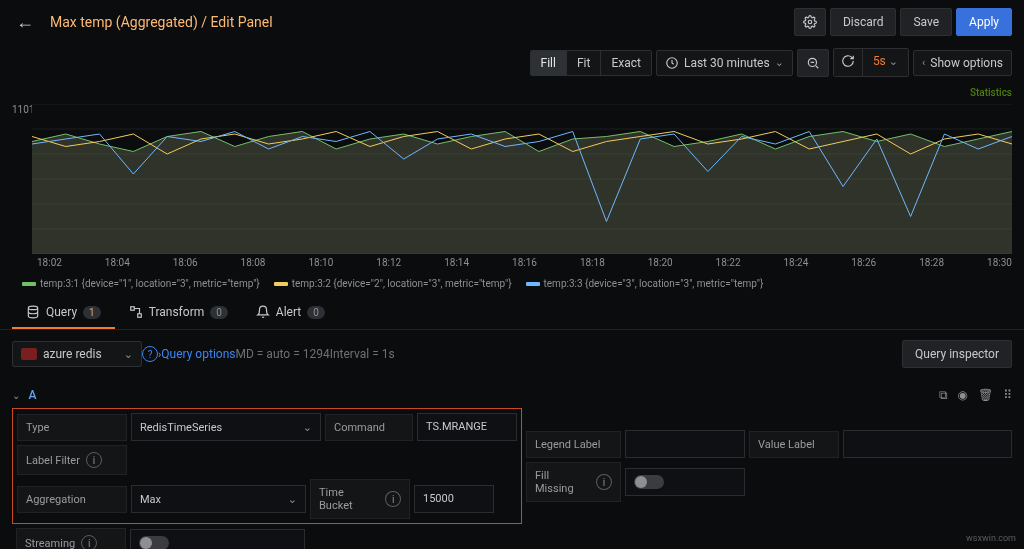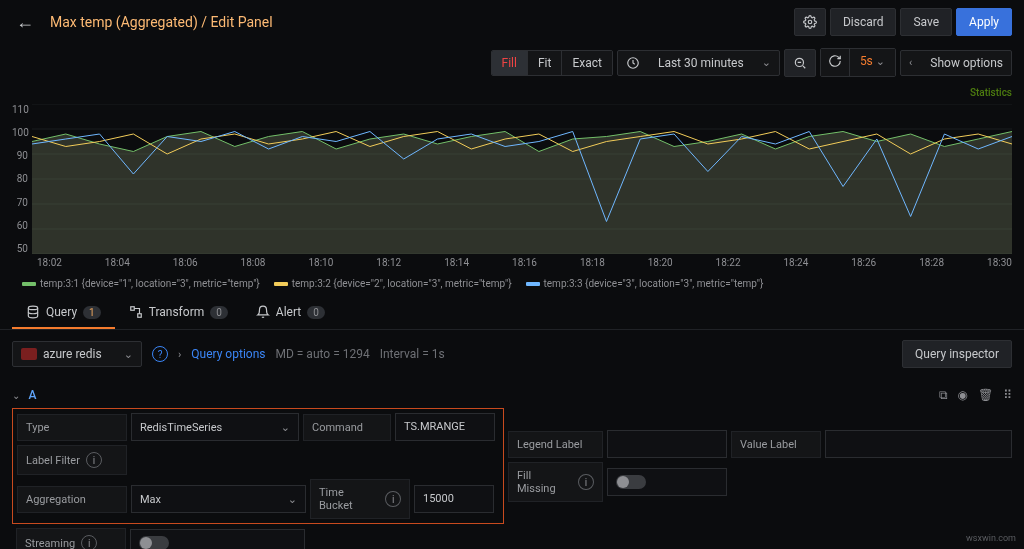--- a/index.html
+++ b/index.html
@@ -8,39 +8,39 @@
 .back-btn{color:#c7c9cc;font-size:18px;cursor:pointer;padding:2px 4px}
 .title{color:#fdba74;font-size:14px;flex:1}
 .hdr-right{display:flex;gap:4px;align-items:flex-end}
 .icon-btn{background:#202226;border:1px solid #2d2f33;color:#c7c9cc;padding:6px 8px;border-radius:2px;cursor:pointer;display:inline-flex;align-items:center;justify-content:center}
 .btn{background:#202226;border:1px solid #2d2f33;color:#c7c9cc;padding:6px 12px;border-radius:2px;cursor:pointer;font-size:12px}
 .btn-primary{background:#3871dc;border-color:#3871dc;color:#fff}
 .toolbar{display:flex;gap:4px;padding:4px 12px 8px;justify-content:flex-end;align-items:center}
 .seg-group{display:flex;border:1px solid #2d2f33;border-radius:2px;overflow:hidden}
 .seg{background:#141517;color:#c7c9cc;padding:5px 10px;cursor:pointer;font-size:12px;border-right:1px solid #2d2f33}
 .seg:last-child{border-right:none}
-.seg.active{background:#2d3035;color:#ef4444}
-.time-btn{display:flex;align-items:center;gap:18px;background:#141517;border:1px solid #2d2f33;padding:5px 8px;border-radius:2px;cursor:pointer}
+.seg.active{background:#2d3035;color:#e5e5e5}
+.time-btn{display:flex;align-items:center;gap:5px;background:#141517;border:1px solid #2d2f33;padding:5px 8px;border-radius:2px;cursor:pointer}
 .chart-container{padding:0 12px 4px}
 .chart-title{text-align:right;color:#4d7c0f;font-size:10px;padding:2px 0 6px;font-weight:500}
 .chart-area{display:flex;height:150px;position:relative}
-.y-axis{display:flex;flex-direction:column;justify-content:space-between;width:20px;text-align:right;padding-right:4px;color:#8e8f93;font-size:10px}
+.y-axis{display:flex;flex-direction:row;justify-content:space-between;width:20px;text-align:right;padding-right:4px;color:#8e8f93;font-size:10px}
 .plot{flex:1;position:relative;background:#0b0c0e}
 .plot svg{width:100%;height:100%;display:block}
 .plot svg .area-fill{fill:rgba(115,125,95,0.35)}
 .x-axis{display:flex;justify-content:space-between;padding:3px 0 0 25px;color:#8e8f93;font-size:10px}
 .legend{display:flex;gap:14px;padding:6px 12px 8px 22px;font-size:10px;color:#8e8f93;align-items:center}
 .legend-item{display:flex;align-items:center;gap:4px}
 .legend-swatch{width:14px;height:4px;border-radius:1px}
 .tabs{display:flex;gap:0;padding:0 12px;border-bottom:1px solid #202226}
 .tab{display:flex;align-items:center;gap:6px;padding:8px 14px;cursor:pointer;color:#c7c9cc;border-bottom:2px solid transparent}
 .tab.active{border-bottom-color:#f57c2e}
 .tab-badge{background:#2d3035;color:#8e8f93;border-radius:8px;padding:1px 6px;font-size:10px}
 .tab-badge.on{color:#eaa55f}
-.query-bar{display:flex;align-items:center;padding:10px 12px;gap:10px}
+.query-bar{display:flex;align-items:center;padding:10px 12px;}
 .ds-select{display:flex;align-items:center;gap:6px;background:#141517;border:1px solid #2d2f33;padding:5px 8px;border-radius:2px;cursor:pointer;min-width:130px}
 .ds-icon{width:16px;height:12px;background:#7a1f1f;border-radius:2px}
 .info-circle{width:16px;height:16px;border:1px solid #3b86f7;border-radius:50%;display:inline-flex;align-items:center;justify-content:center;color:#3b86f7;font-size:10px}
 .info-circle.grey{border-color:#5a5c60;color:#8e8f93}
 .link-text{color:#3b86f7;cursor:pointer}
 .muted{color:#6e7075}
 .spacer{flex:1}
 .query-section{padding:6px 12px 0}
 .query-header{display:flex;align-items:center;gap:8px;padding:4px 0}
 .chev{color:#8e8f93;font-size:10px}
@@ -228,21 +228,21 @@
       <span>◉</span>
       <span>🗑</span>
       <span>⠿</span>
     </div>
   </div>
 
   <div style="display:flex;gap:0">
     <div class="highlight-box" style="flex:0 0 492px">
       <div class="form-row">
         <div class="form-label">Type</div>
-        <div class="form-select" style="width:168px">
+        <div class="form-select" style="width:190px">
           <span>RedisTimeSeries</span>
             <span class="small-icon">⌄</span>
         </div>
         <div class="form-label" style="width:88px">Command</div>
         <div class="form-input" style="width:100px">TS.MRANGE</div>
       </div>
       <div class="form-row">
         <div class="form-label">
           <span>Label Filter</span>
           <span class="info-circle grey">i</span>

